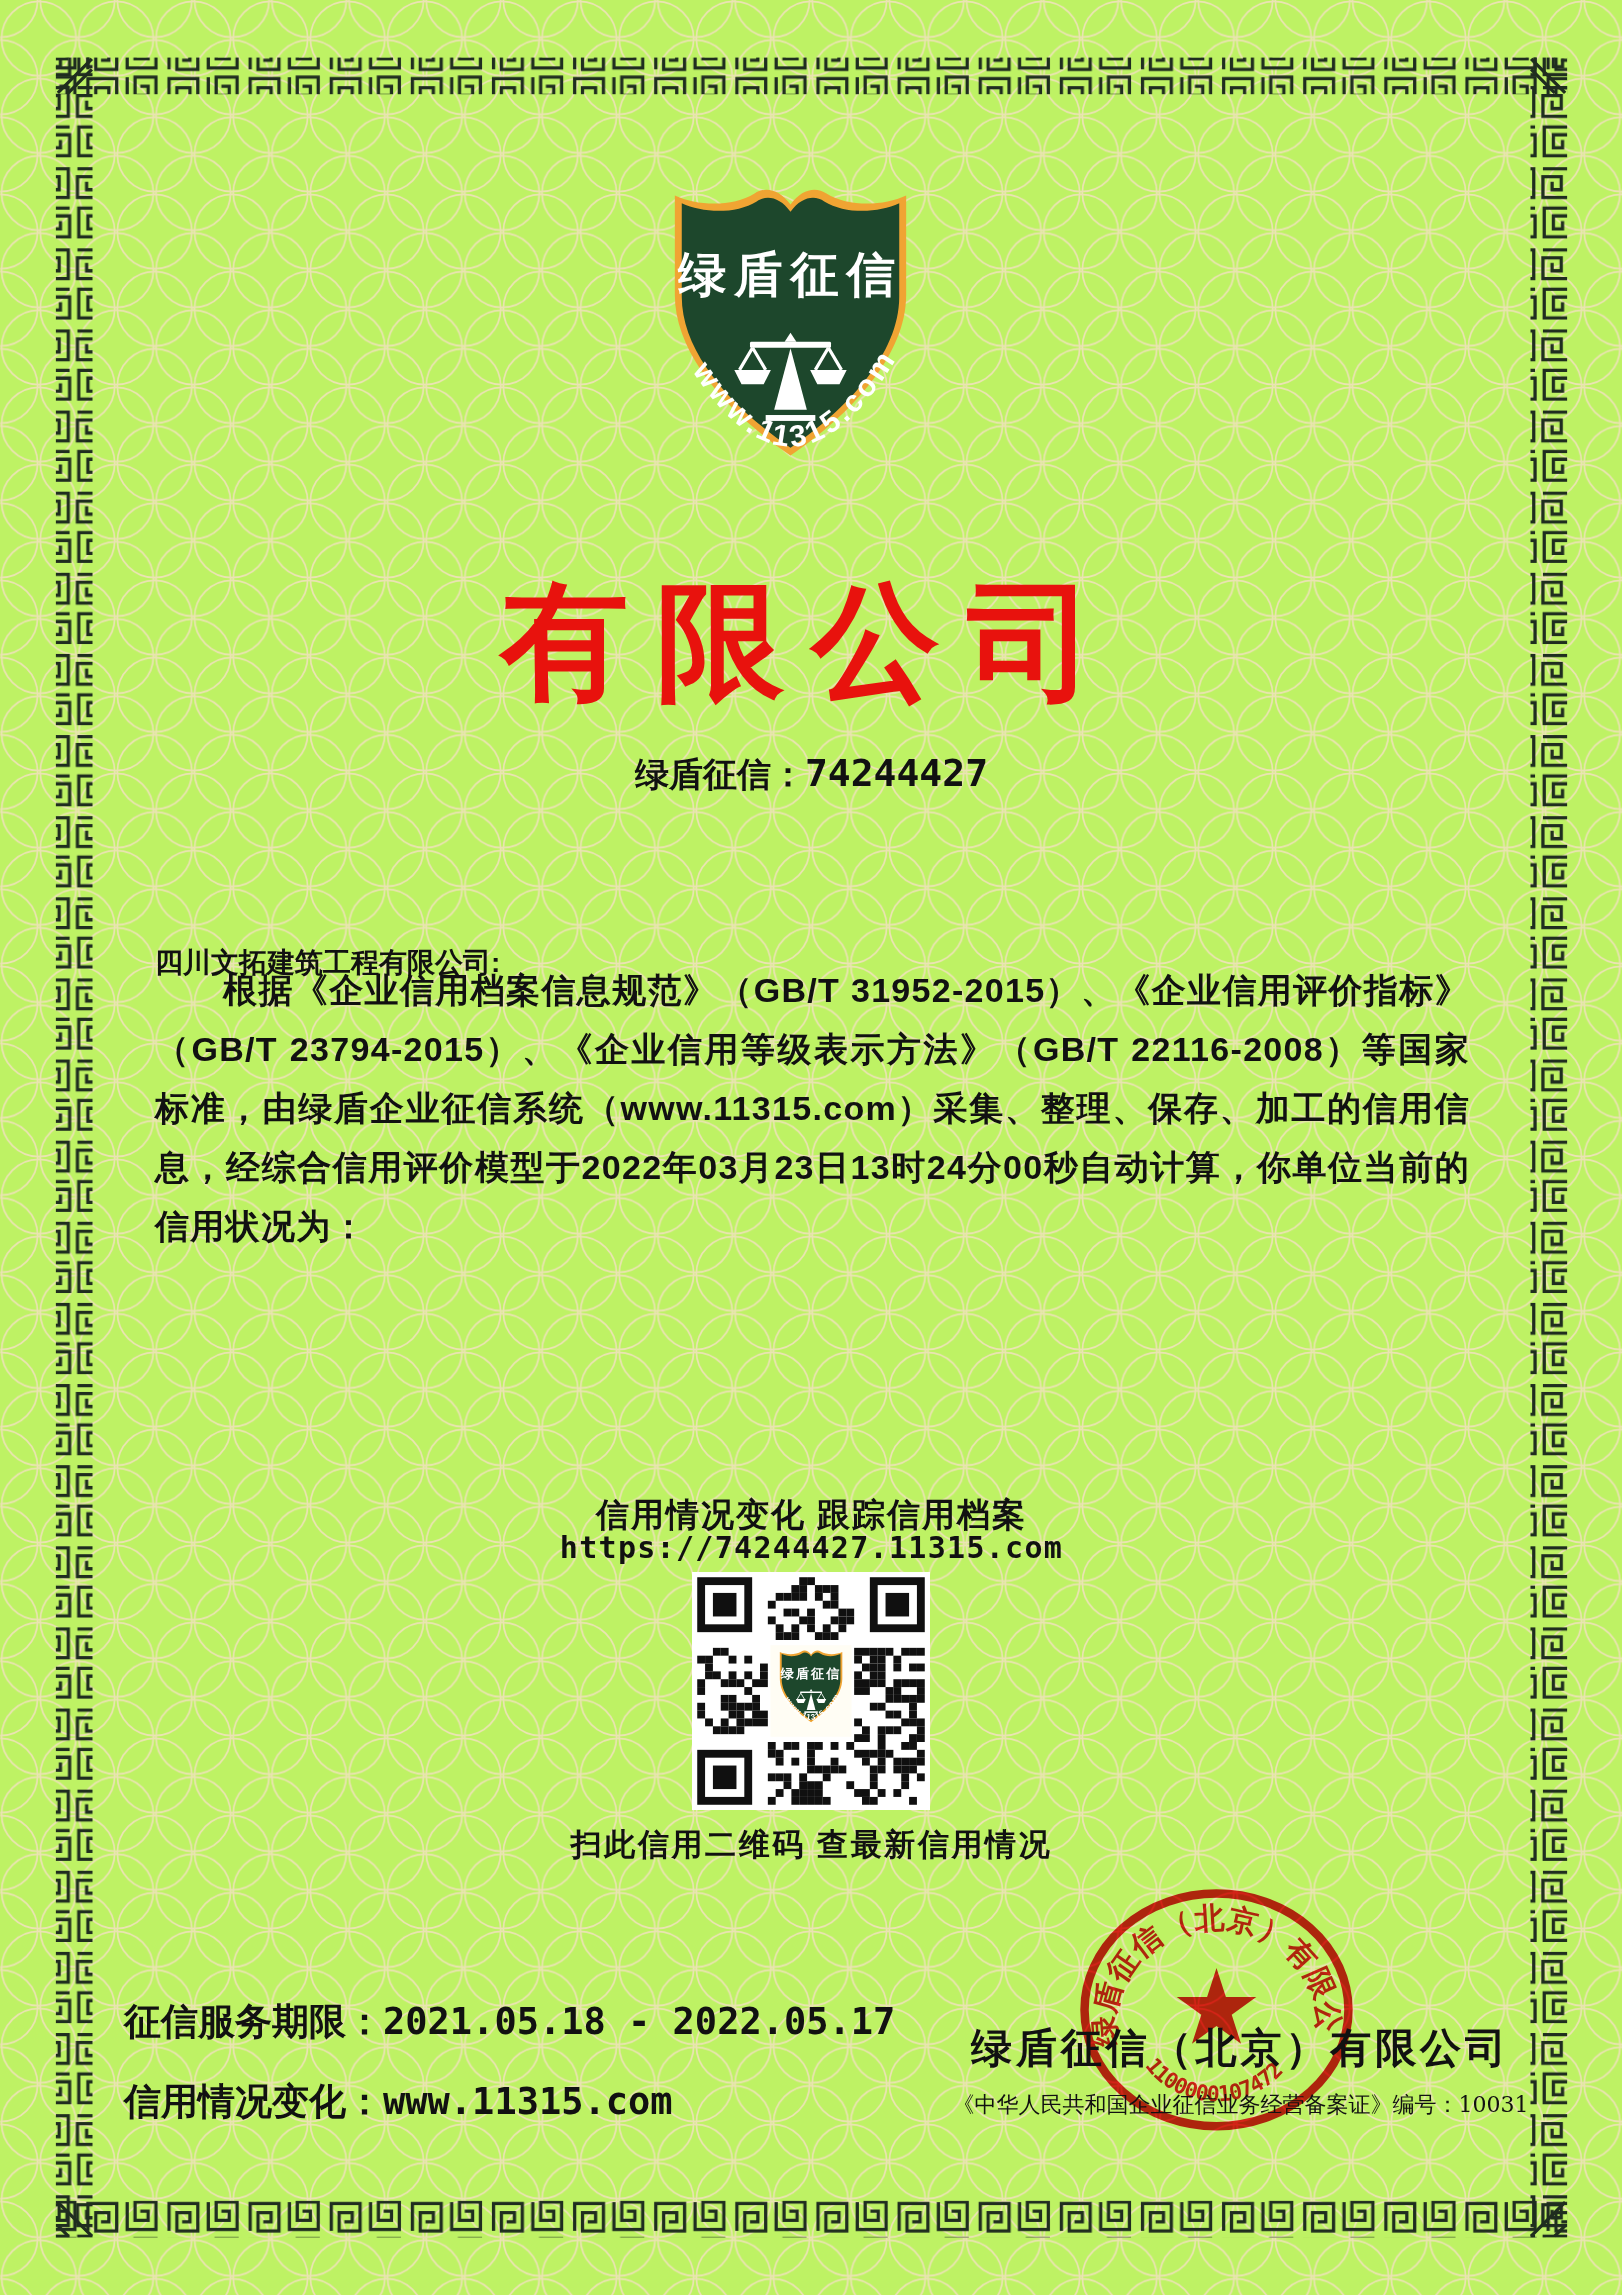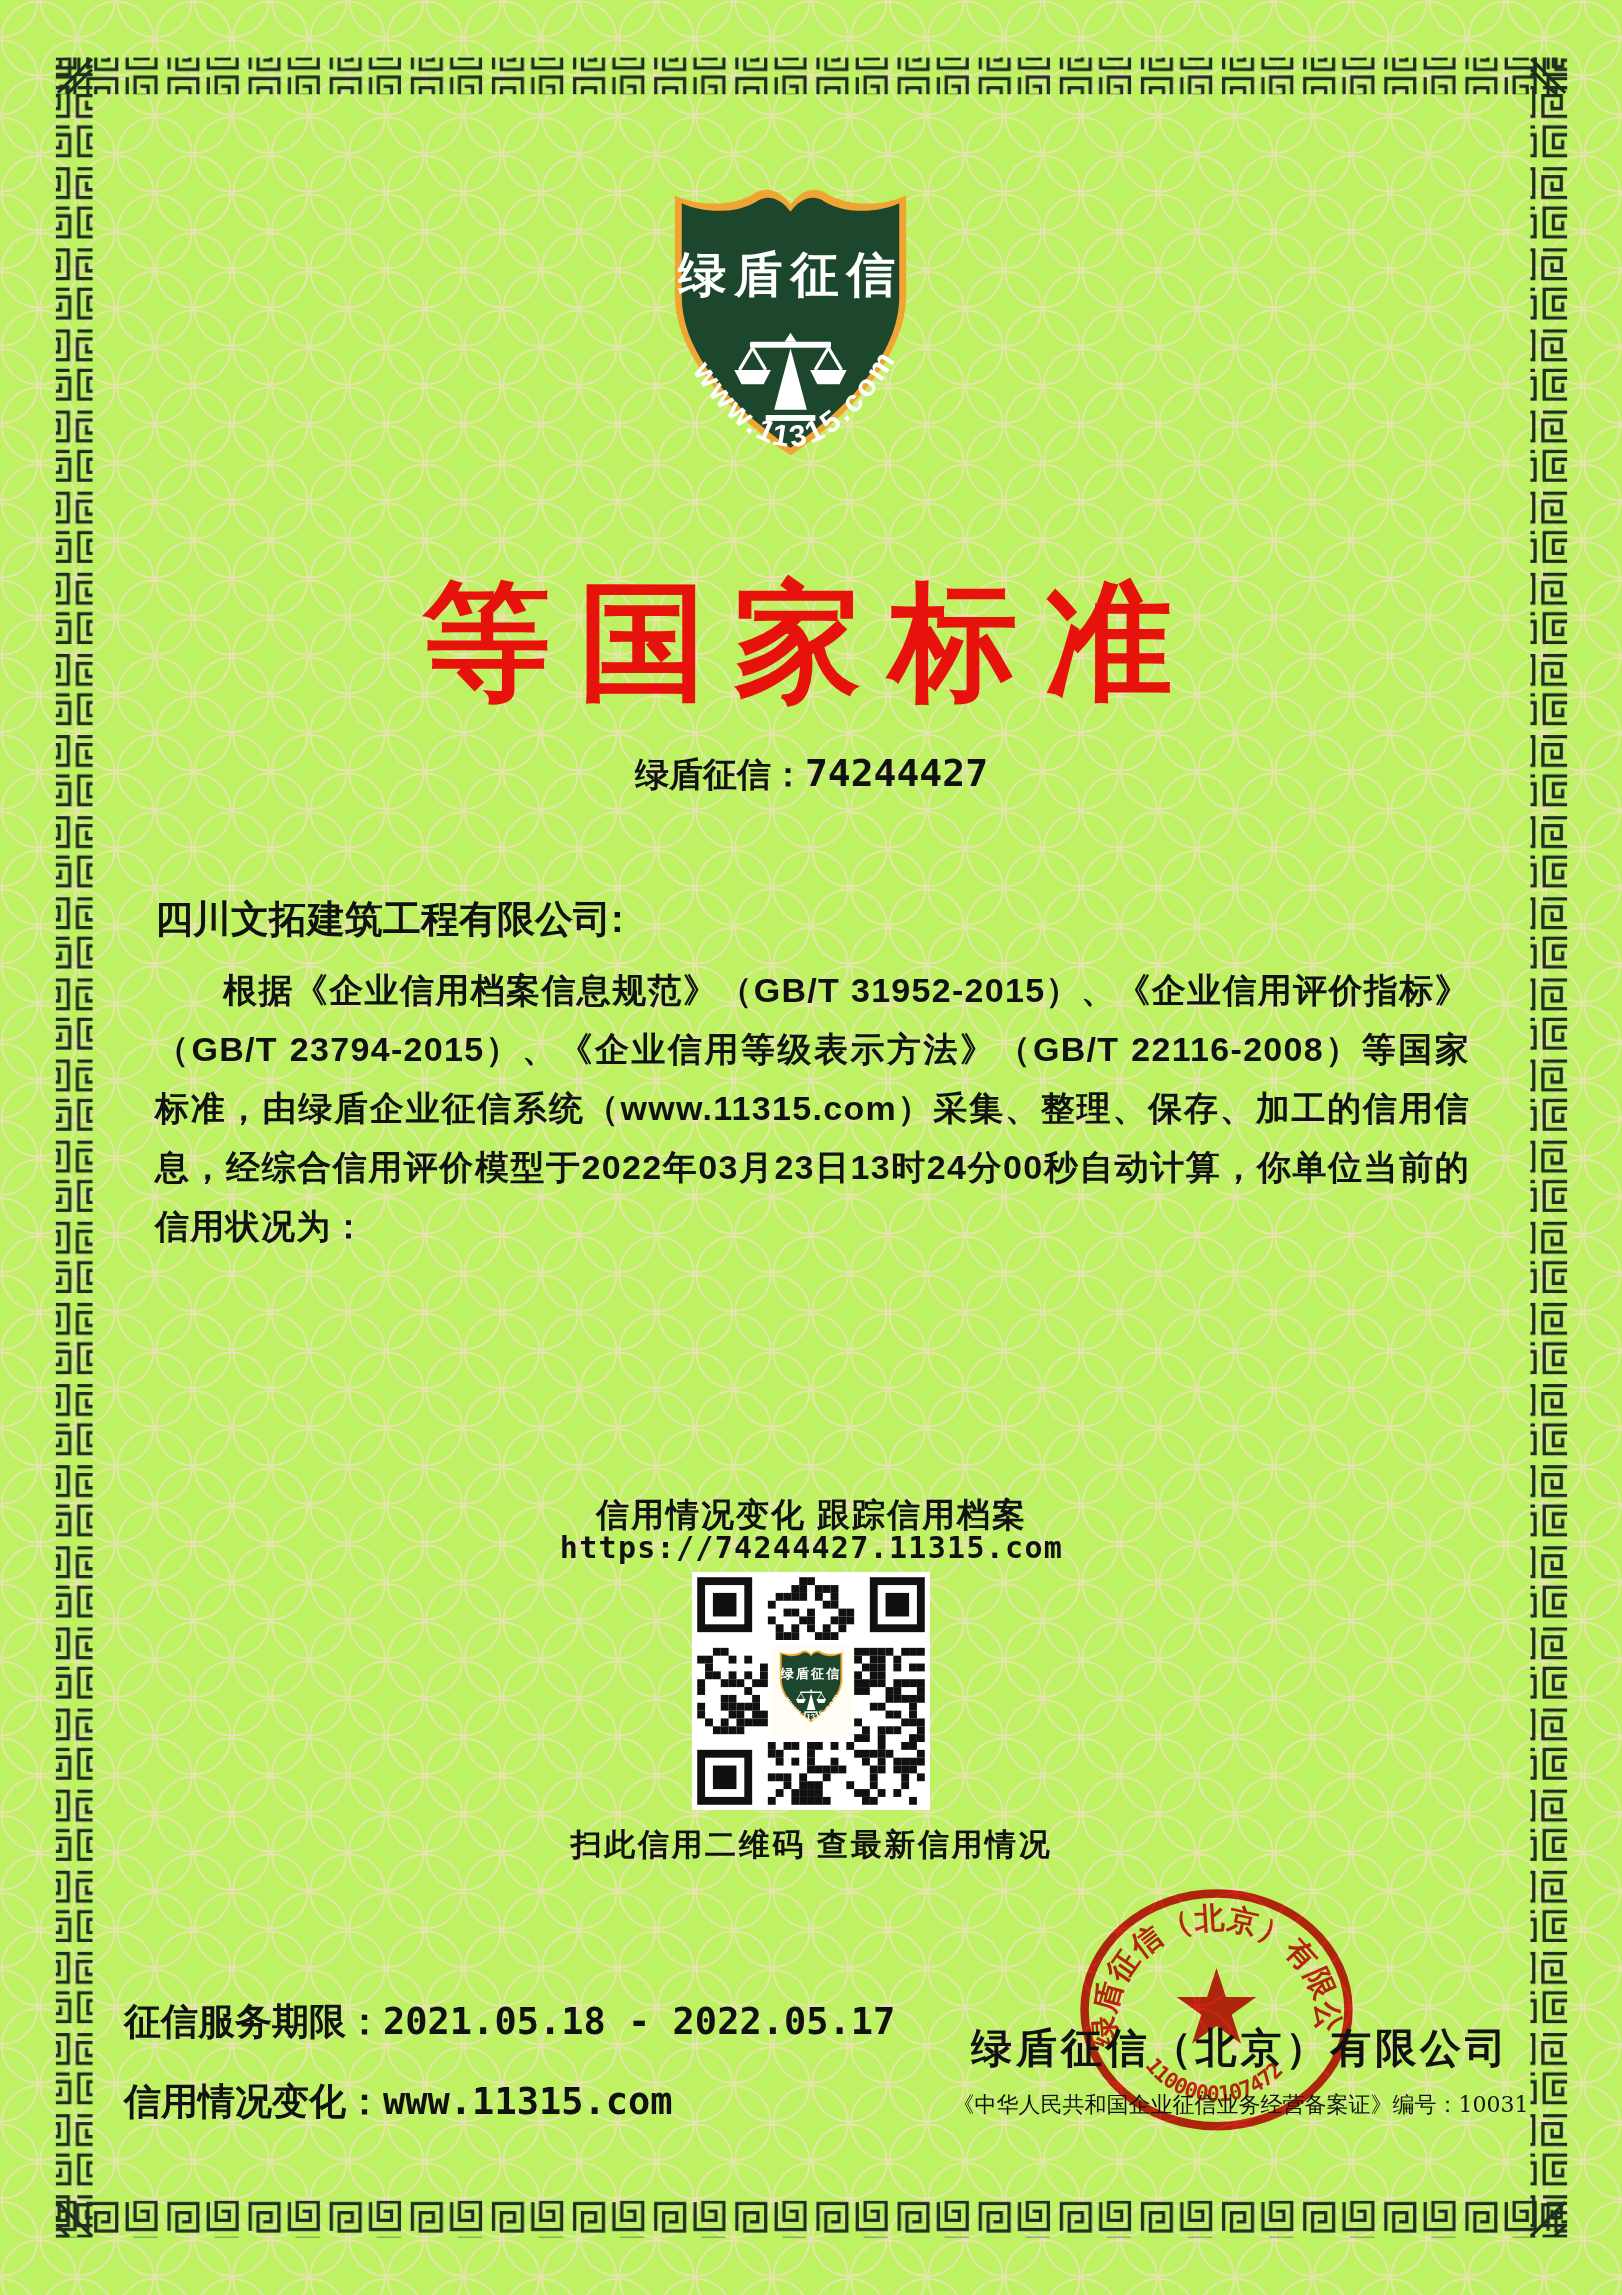--- a/index.html
+++ b/index.html
@@ -12,21 +12,21 @@
   .content{z-index:3;}
   
   .shield-wrap{left:664px;top:185px;width:253px;height:281px;z-index:3;}
   
   .cert-title{left:0;top:576px;width:1623px;text-align:center;
     font-family:"DejaVu Serif","Liberation Serif",serif;font-weight:bold;
     font-size:128px;line-height:131px;letter-spacing:27.5px;color:#E8120D;}
   .code-line{left:0;top:751px;width:1623px;text-align:center;font-size:34px;font-weight:bold;}
   .code-line .num{font-family:"DejaVu Sans Mono","Liberation Mono",monospace;font-size:38px;}
   
-  .company-line{left:155px;top:894px;width:1315px;font-size:38px;font-weight:bold;}
+  .company-line{left:155px;top:944px;width:1315px;font-size:28px;font-weight:bold;}
   .body-par{left:155px;top:961px;width:1315px;font-size:34px;font-weight:bold;
     line-height:59px;text-align:justify;text-indent:2em;letter-spacing:1.3px;}
   
   .rating{left:0;top:1275px;width:1623px;text-align:center;color:#E8120D;
     font-size:186px;line-height:190px;font-weight:bold;letter-spacing:11.8px;}
   .track-line{left:0;top:1493px;width:1623px;text-align:center;font-size:33px;font-weight:bold;letter-spacing:2px;}
   .track-url{left:0;top:1530px;width:1623px;text-align:center;font-size:30px;font-weight:bold;
     font-family:"DejaVu Sans Mono","Liberation Mono",monospace;letter-spacing:1.3px;}
   .qr-wrap{left:692px;top:1572px;width:238px;height:238px;background:#fff;padding:0;z-index:3;}
   .qr-caption{left:0;top:1824px;width:1623px;text-align:center;font-size:31px;font-weight:bold;letter-spacing:2.6px;}
@@ -104,21 +104,21 @@
           <rect x="155" y="352" width="76" height="9"></rect>
         </g>
         <path id="urlarc" d="M38,277 Q193,523 348,277" fill="none"></path>
         <text fill="#FFFFFF" style="font:bold 46px 'Liberation Sans',sans-serif;letter-spacing:5px;">
           <textPath href="#urlarc" startOffset="8" textLength="420" lengthAdjust="spacingAndGlyphs">www.11315.com</textPath>
         </text>
       </g>
     </svg>
   </div>
 
-  <div class="abs content cert-title">等国家标准</div>
+  <div class="abs content cert-title">有限公司</div>
 
   <div class="abs content code-line">
     <span>绿盾征信：</span><span class="num">74244427</span>
   </div>
 
   <div class="abs content company-line">四川文拓建筑工程有限公司:</div>
   <div class="abs content body-par">根据《企业信用档案信息规范》（GB/T 31952-2015）、《企业信用评价指标》（GB/T 23794-2015）、《企业信用等级表示方法》（GB/T 22116-2008）等国家标准，由绿盾企业征信系统（www.11315.com）采集、整理、保存、加工的信用信息，经综合信用评价模型于2022年03月23日13时24分00秒自动计算，你单位当前的信用状况为：</div>
 
 
   <div class="abs content track-line">信用情况变化 跟踪信用档案</div>

